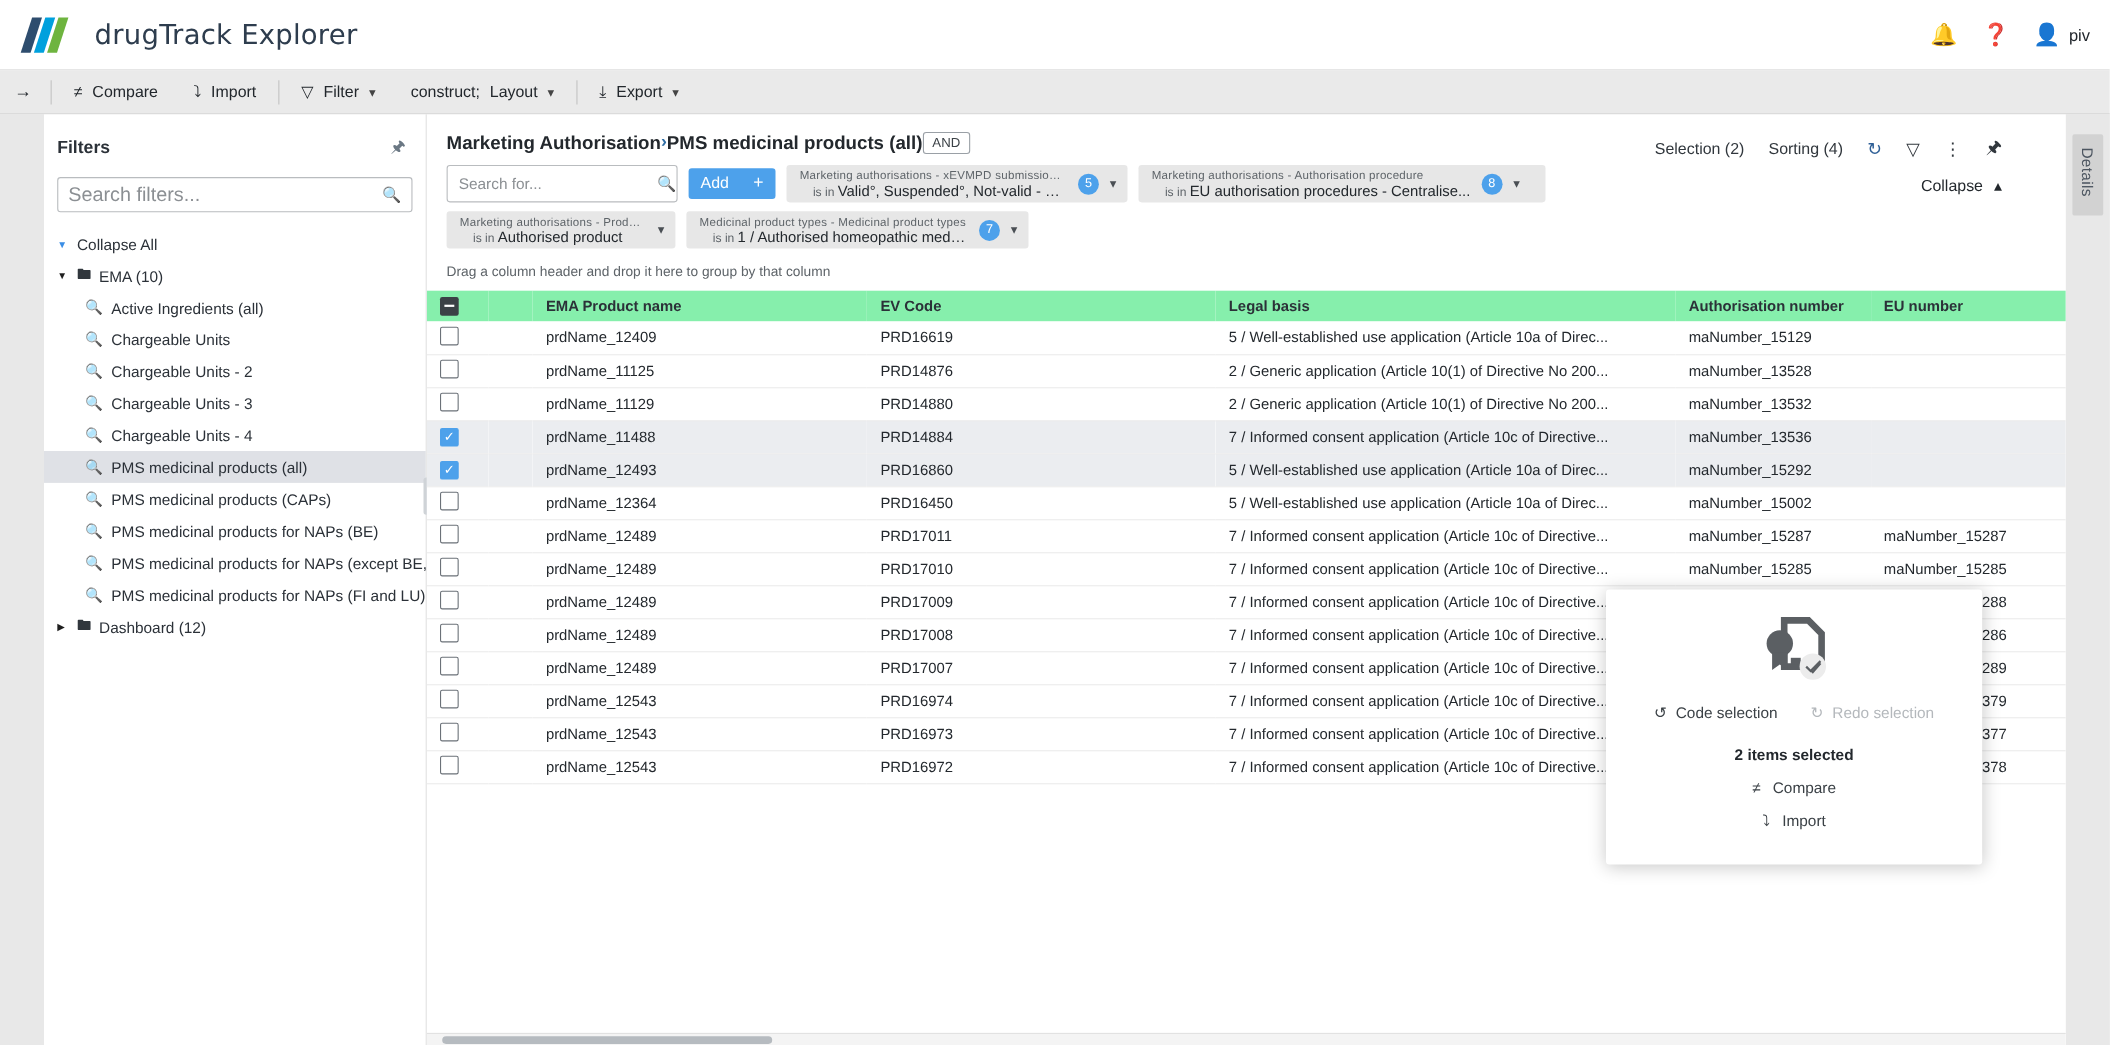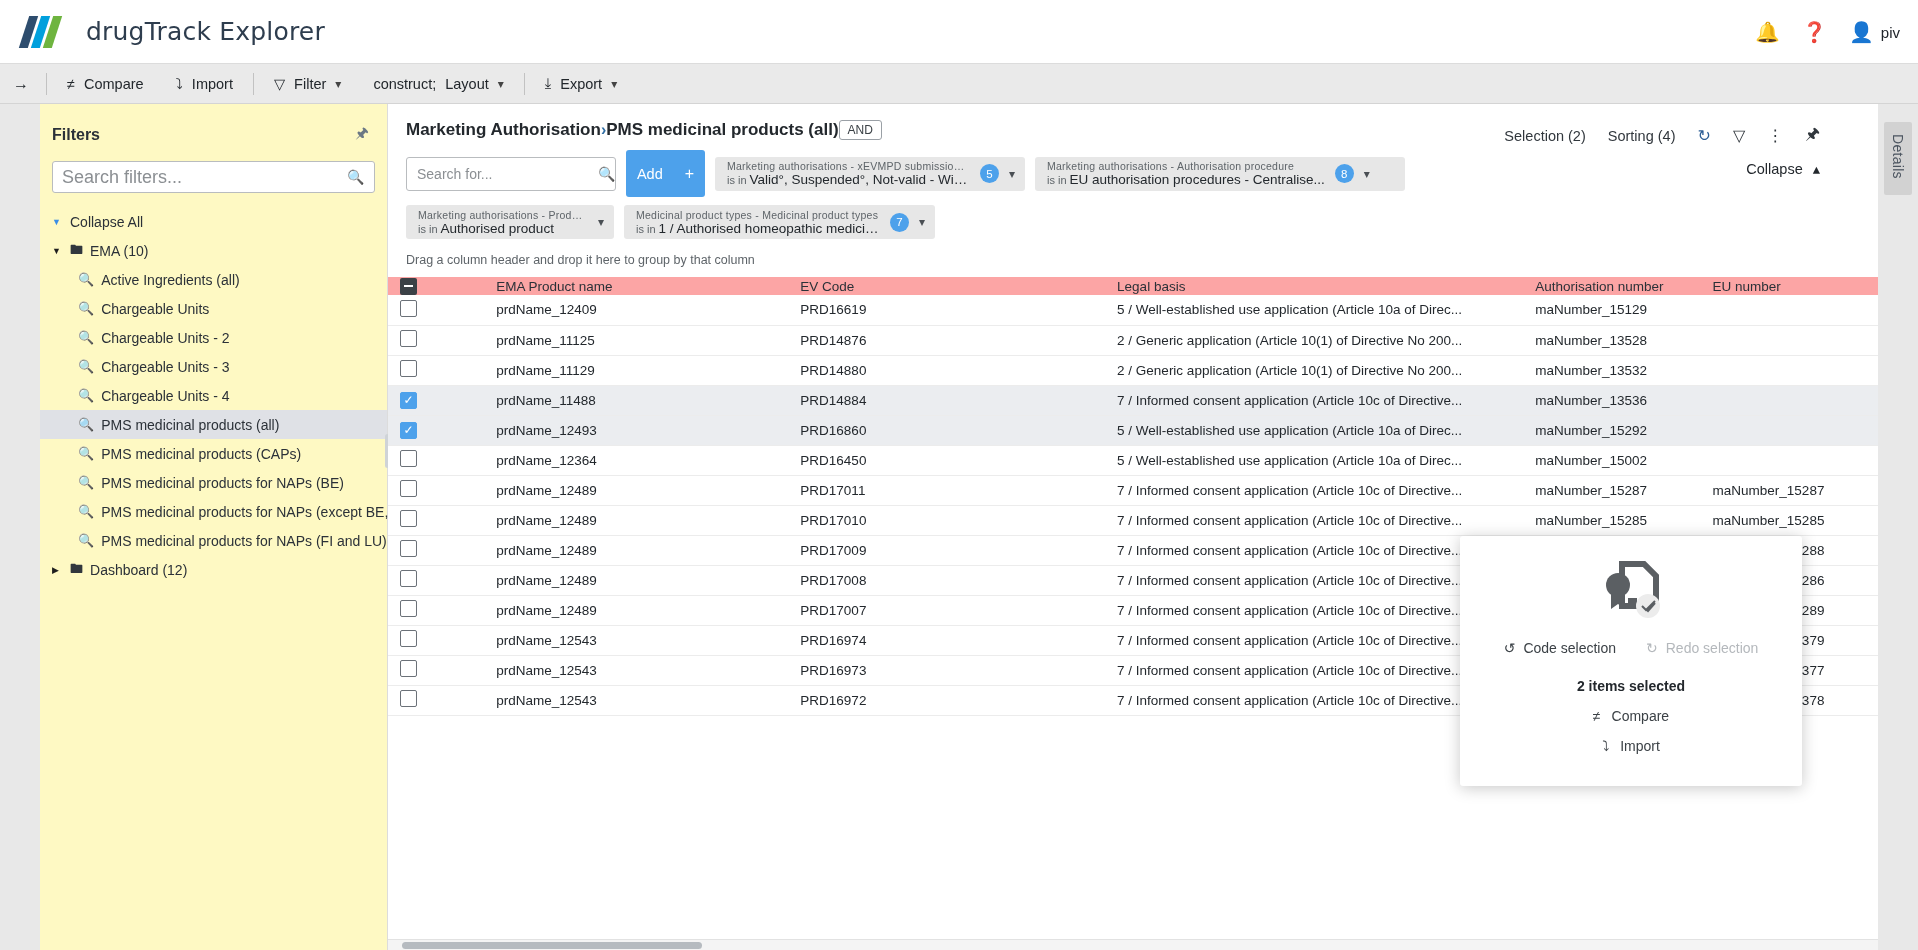--- a/index.html
+++ b/index.html
@@ -56,21 +56,21 @@
   .mb-item .cv { font-size: 12px; color: #444; }
 
   
   .body-wrap { display: flex; width: 100%; height: 846px; background: #e8e8e8; }
 
   
   .left-rail { width: 40px; background: #e8e8e8; flex: 0 0 40px; }
 
   
   .filters {
-    width: 348px; flex: 0 0 348px; background: #fef9c3;
+    width: 348px; flex: 0 0 348px; background: #ffffff;
     border-right: 1px solid #dcdcdc; position: relative;
   }
   .filters-head {
     display: flex; align-items: center; justify-content: space-between;
     padding: 18px 18px 8px 12px;
   }
   .filters-title { font-size: 16px; font-weight: bold; color: #2b3138; }
   .pin-icon { color: #6b7884; font-size: 15px; cursor: pointer; transform: rotate(0deg); }
   .search-filters {
     margin: 6px 12px 0 12px; height: 32px;
@@ -127,59 +127,59 @@
   .search-for {
     width: 210px; height: 34px; border: 1px solid #b9bcbf; border-radius: 3px;
     display: flex; align-items: center; padding: 0 10px; background: #fff;
   }
   .search-for input {
     flex: 1; border: none; outline: none; font-size: 14px; background: transparent;
     font-family: "Liberation Sans", sans-serif;
   }
   .search-for input::placeholder { color: #8b8f93; }
   .add-btn {
-    background: #4da1eb; color: #fff; height: 47px; min-width: 79px;
+    background: #4da1eb; color: #fff; height: 28px; min-width: 79px;
     border: none; border-radius: 3px; font-size: 14.5px; cursor: pointer;
     display: flex; align-items: center; justify-content: center; gap: 22px;
     font-family: "Liberation Sans", sans-serif;
   }
   .add-btn .plus { font-size: 16px; }
   .chip {
     background: #e7e7e7; border-radius: 3px; height: 34px;
     display: flex; align-items: center; padding: 0 10px 0 12px; gap: 10px;
     cursor: pointer; min-width: 0;
   }
   .chip-texts { display: flex; flex-direction: column; justify-content: center; min-width: 0; }
   .chip-top {
     font-size: 10.5px; color: #5e6469; letter-spacing: .25px;
     white-space: nowrap; overflow: hidden; text-overflow: ellipsis;
   }
   .chip-bot {
     font-size: 13.5px; color: #23282d; white-space: nowrap;
     overflow: hidden; text-overflow: ellipsis;
   }
-  .chip-bot .isin { font-size: 11px; color: #5e6469; margin-right: 3px; }
+  .chip-bot .isin { font-size: 11px; color: #5e6469; margin-right: 3px; margin-left: 12px; }
   .badge {
     background: #4da1eb; color: #fff; border-radius: 50%;
     width: 19px; height: 19px; font-size: 11.5px;
     display: flex; align-items: center; justify-content: center; flex: 0 0 19px;
   }
   .chev { font-size: 12px; color: #4a4f54; }
   .fb-row2 { display: flex; align-items: center; gap: 10px; margin-top: 8px; }
   .collapse-toggle {
     position: absolute; right: 58px; top: 57px; font-size: 14.5px;
     color: #23282d; display: flex; align-items: center; gap: 10px; cursor: pointer;
   }
   .grouphint { font-size: 12.5px; color: #5e6469; padding: 14px 18px 10px 18px; }
 
   
   .table-wrap { flex: 1; overflow: hidden; position: relative; }
   table { border-collapse: collapse; width: 100%; table-layout: fixed; }
   thead th {
-    background: #fca5a5; height: 18px; font-size: 13.5px; font-weight: normal;
+    background: #86efac; height: 28px; font-size: 13.5px; font-weight: bold;
     color: #2b3138; text-align: left; padding: 0 12px; white-space: nowrap;
   }
   thead th.c-check { width: 44px; padding: 0 0 0 12px; }
   thead th.c-gap   { width: 32px; padding: 0; }
   th.c-name { width: 240px; } th.c-ev { width: 250px; }
   th.c-legal { width: 330px; } th.c-auth { width: 140px; } th.c-eu { width: 140px; }
   tbody td {
     height: 30px; font-size: 13.5px; color: #23282d; padding: 0 12px;
     border-bottom: 1px solid #ececec; white-space: nowrap;
     overflow: hidden; text-overflow: ellipsis;

